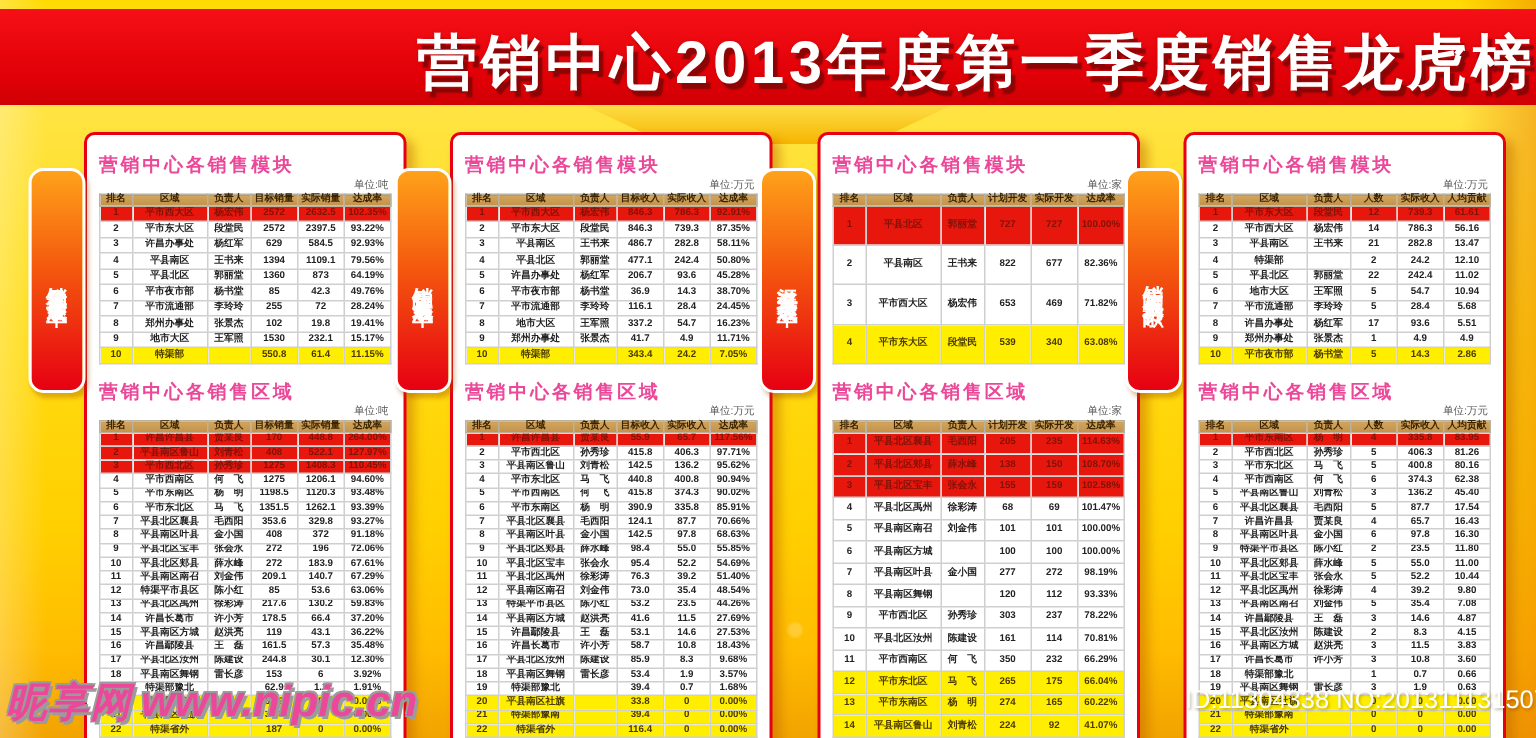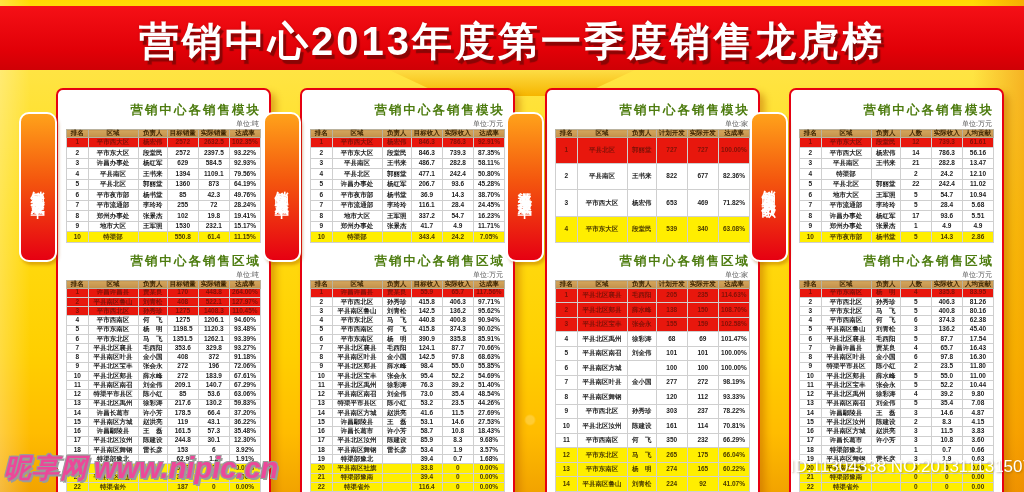--- a/index.html
+++ b/index.html
@@ -10,40 +10,40 @@
       radial-gradient(circle at 620px 120px, rgba(255,255,255,.25) 0 4px, rgba(255,255,255,0) 6px),
       radial-gradient(circle at 980px 300px, rgba(255,255,255,.25) 0 5px, rgba(255,255,255,0) 7px),
       radial-gradient(circle at 530px 420px, rgba(255,255,255,.2) 0 4px, rgba(255,255,255,0) 6px),
       linear-gradient(90deg, rgba(255,255,255,.25), rgba(255,255,255,0) 3%, rgba(255,255,255,0) 95%, rgba(234,120,0,.45)),
       linear-gradient(180deg,#ffda00 0%,#ffe54a 10%,#ffdc12 45%,#ffcf00 72%,#ffbc00 88%,#f2a300 100%);
   }
   
   .banner{position:absolute;left:0;top:6px;width:100%;height:64px;
     background:linear-gradient(180deg,#f51016,#e10007 70%,#cf0005);
     z-index:2;}
-  .banner-title{position:absolute;left:0;right:0;top:8px;text-align:center;
+  .banner-title{position:absolute;left:0;right:0;top:8px;text-align:right;
     font-size:40px;font-weight:bold;color:#ffffff;letter-spacing:3px;white-space:nowrap;
     text-shadow:3px 4px 1px rgba(130,5,5,.9), 0 0 2px rgba(160,20,20,.6);}
   .curl{position:absolute;left:50%;top:62px;width:280px;height:34px;margin-left:-140px;
     background:linear-gradient(180deg,#ffe95a,#f6b500);
     clip-path:polygon(0 0,100% 0,74% 100%,26% 100%);z-index:1;}
   
   .vbanner{position:absolute;top:112px;width:34px;height:146px;border:2px solid #fff;border-radius:10px;
     background:linear-gradient(180deg,#ffa21a 0%,#f4570e 45%,#e60012 100%);
     color:#fff;font-weight:bold;font-size:14px;line-height:1.18;
     writing-mode:vertical-rl;text-orientation:upright;letter-spacing:2px;
     display:flex;align-items:center;justify-content:center;
     box-shadow:2px 3px 3px rgba(160,80,0,.35);z-index:3;}
   .v0{left:19px}.v1{left:263px}.v2{left:506px}.v3{left:750px}
   
   .panel{position:absolute;top:88px;width:215px;height:420px;background:#fff;
     border:2px solid #e60012;border-radius:7px;box-sizing:border-box;
     padding:4px 8px 0 8px;box-shadow:5px 5px 7px rgba(185,95,0,.45);z-index:2;}
   .p0{left:56px}.p1{left:300px}.p2{left:545px}.p3{left:789px}
-  .sec-title{margin-top:8px;text-align:right;font-size:12.5px;font-weight:bold;color:#4d7c0f;letter-spacing:2px;}
+  .sec-title{margin-top:8px;text-align:left;font-size:12.5px;font-weight:bold;color:#ec4899;letter-spacing:2px;}
   .sec-title.second{margin-top:10px;}
   .unit{text-align:right;font-size:7px;color:#555;margin:1px 2px 1px 0;height:8px;line-height:8px;}
   table.dt{width:100%;border-collapse:collapse;table-layout:fixed;}
   table.t-top{height:114px;}
   table.t-bottom{height:212px;}
   .dt th{background:linear-gradient(180deg,#d2a55c,#c3904a);color:#3a2300;font-size:6.5px;
     font-weight:bold;padding:0;border:1px solid #b9b29e;line-height:1;}
   .dt td{font-size:6.5px;font-weight:bold;color:#222;text-align:center;border:1px solid #cfcfcf;
     padding:0;line-height:1;white-space:nowrap;overflow:hidden;}
   .dt th:nth-child(1),.dt td:nth-child(1){width:11%;}

